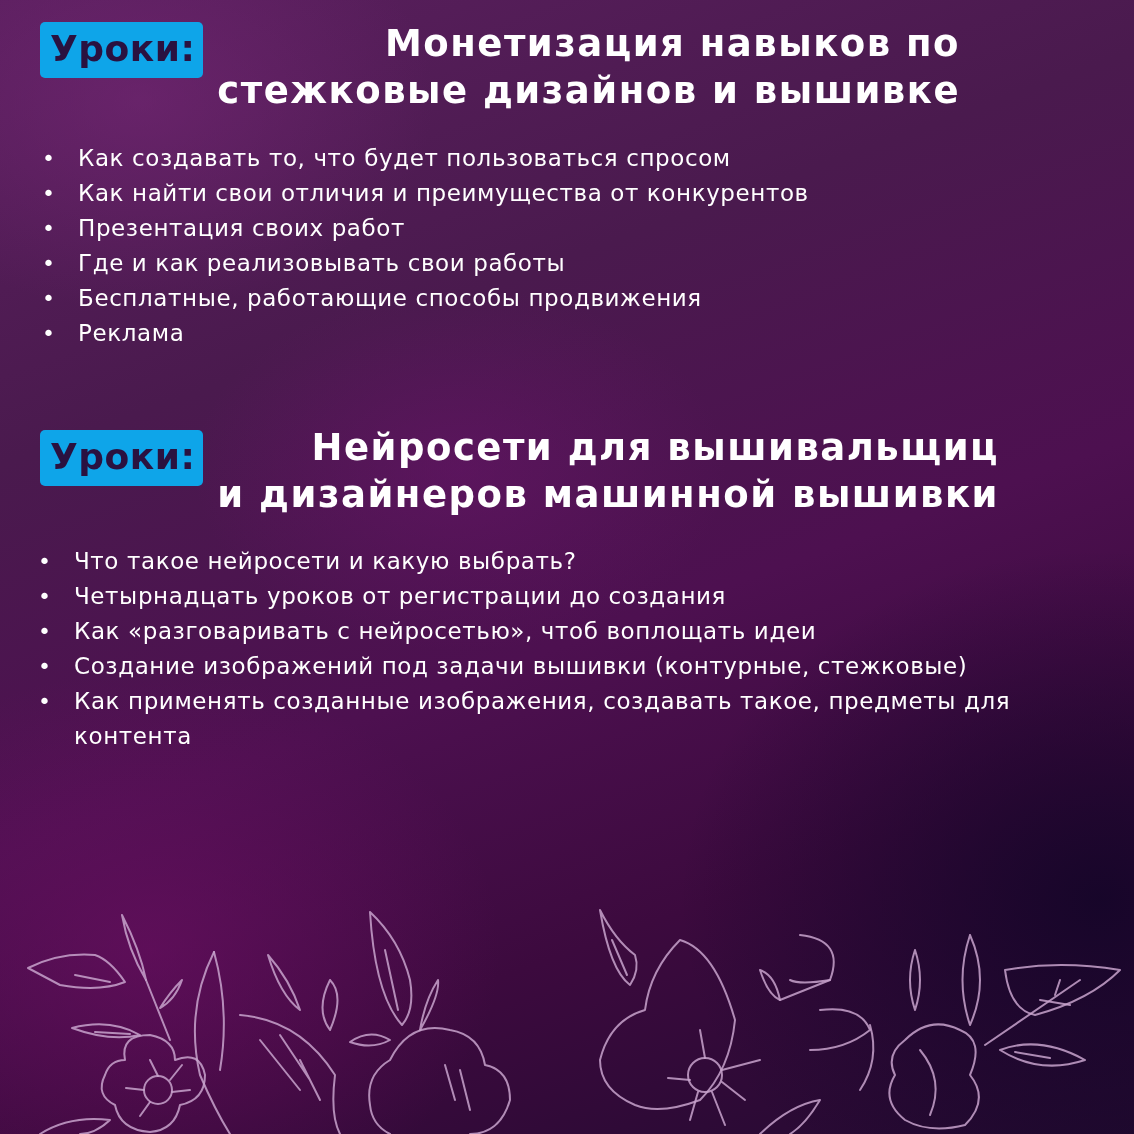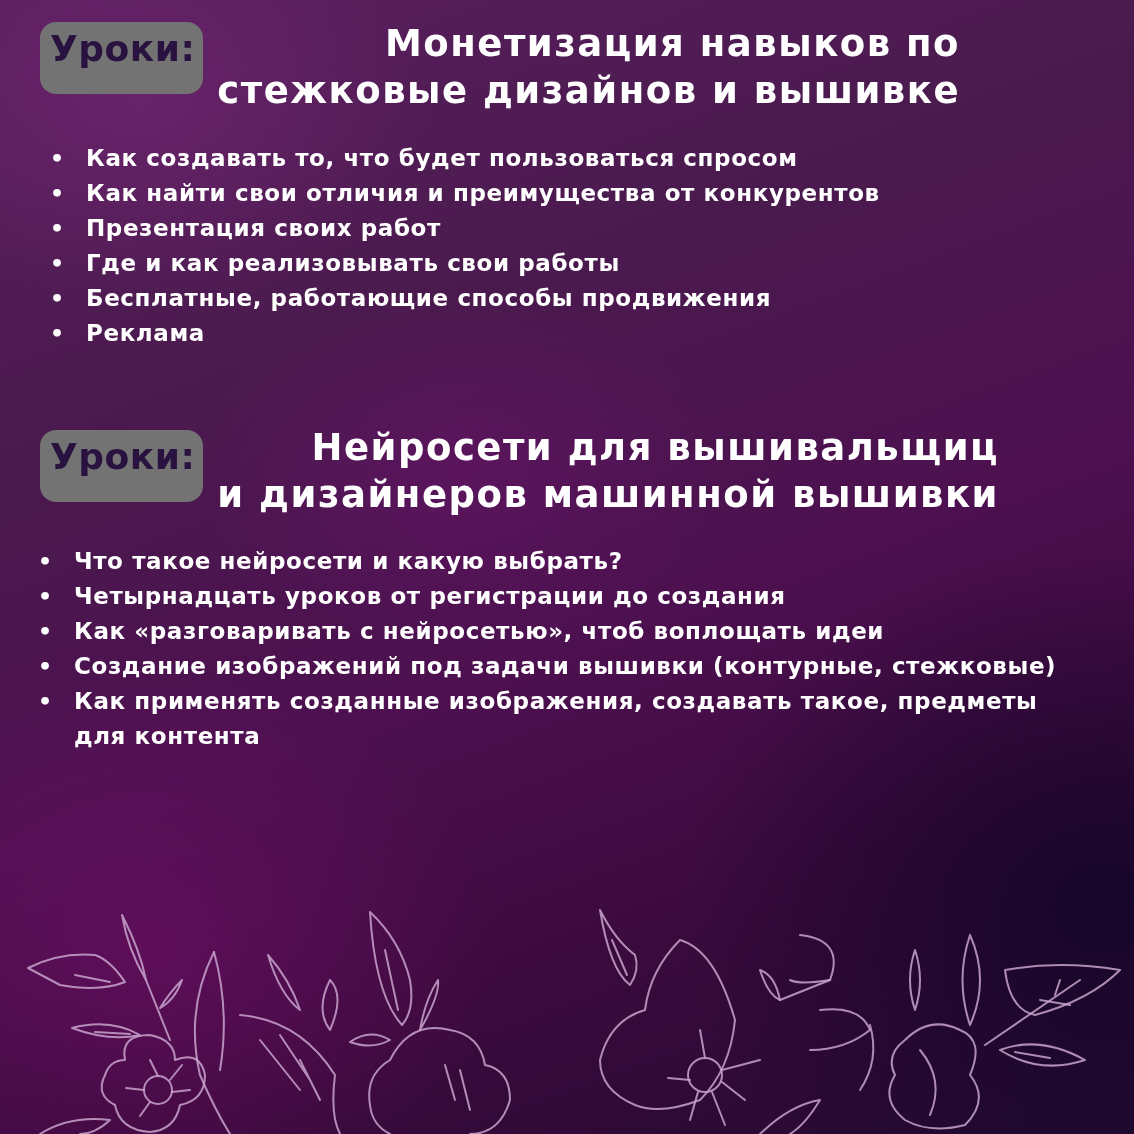--- a/index.html
+++ b/index.html
@@ -10,31 +10,31 @@
     background:
       radial-gradient(ellipse 420px 300px at 140px 100px, rgba(120,40,120,0.55), rgba(0,0,0,0) 70%),
       radial-gradient(ellipse 380px 260px at 460px 470px, rgba(110,20,110,0.45), rgba(0,0,0,0) 70%),
       radial-gradient(ellipse 500px 400px at 150px 950px, rgba(110,15,100,0.6), rgba(0,0,0,0) 70%),
       radial-gradient(ellipse 600px 500px at 1100px 900px, rgba(20,5,40,0.9), rgba(0,0,0,0) 70%),
       linear-gradient(160deg, #5a1f5e 0%, #4a1a4e 30%, #4d1050 55%, #3c0a3e 75%, #220a30 100%);
   }
   .section { position:absolute; left:40px; right:20px; }
   .head { display:flex; align-items:flex-start; }
   .badge {
-    background:#737373; color:#2a1240; border-radius:16px;
+    background:#0ea5e9; color:#2a1240; border-radius:5px;
     font-family:"DejaVu Sans", sans-serif; font-weight:bold;
-    font-size:36px; line-height:54px; height:72px; padding:0 8px 0 10px;
+    font-size:36px; line-height:54px; height:56px; padding:0 8px 0 10px;
     margin-right:14px; margin-top:2px; letter-spacing:0.5px;
   }
   .title {
     font-family:"DejaVu Sans", sans-serif; font-weight:bold;
     font-size:37px; line-height:47px; letter-spacing:1.5px;
   }
   .title span { display:block;text-align:right; }
-  ul.bullets { list-style:none; margin:8px; padding:0;font-weight:bold; }
+  ul.bullets { list-style:none; margin:0; padding:0; }
   ul.bullets li {
     position:relative; padding-left:38px;
     font-size:23px; line-height:35px; letter-spacing:0.6px;
   }
   ul.bullets li::before {
     content:"•"; position:absolute; left:2px; top:0; font-size:22px;
   }
   .flowers { position:absolute; left:0; top:900px; width:1134px; height:234px; }
   .flowers path, .flowers circle { fill:none; stroke:#c8a3cc; stroke-width:2; stroke-linecap:round; stroke-linejoin:round; opacity:0.85; }
 </style>

